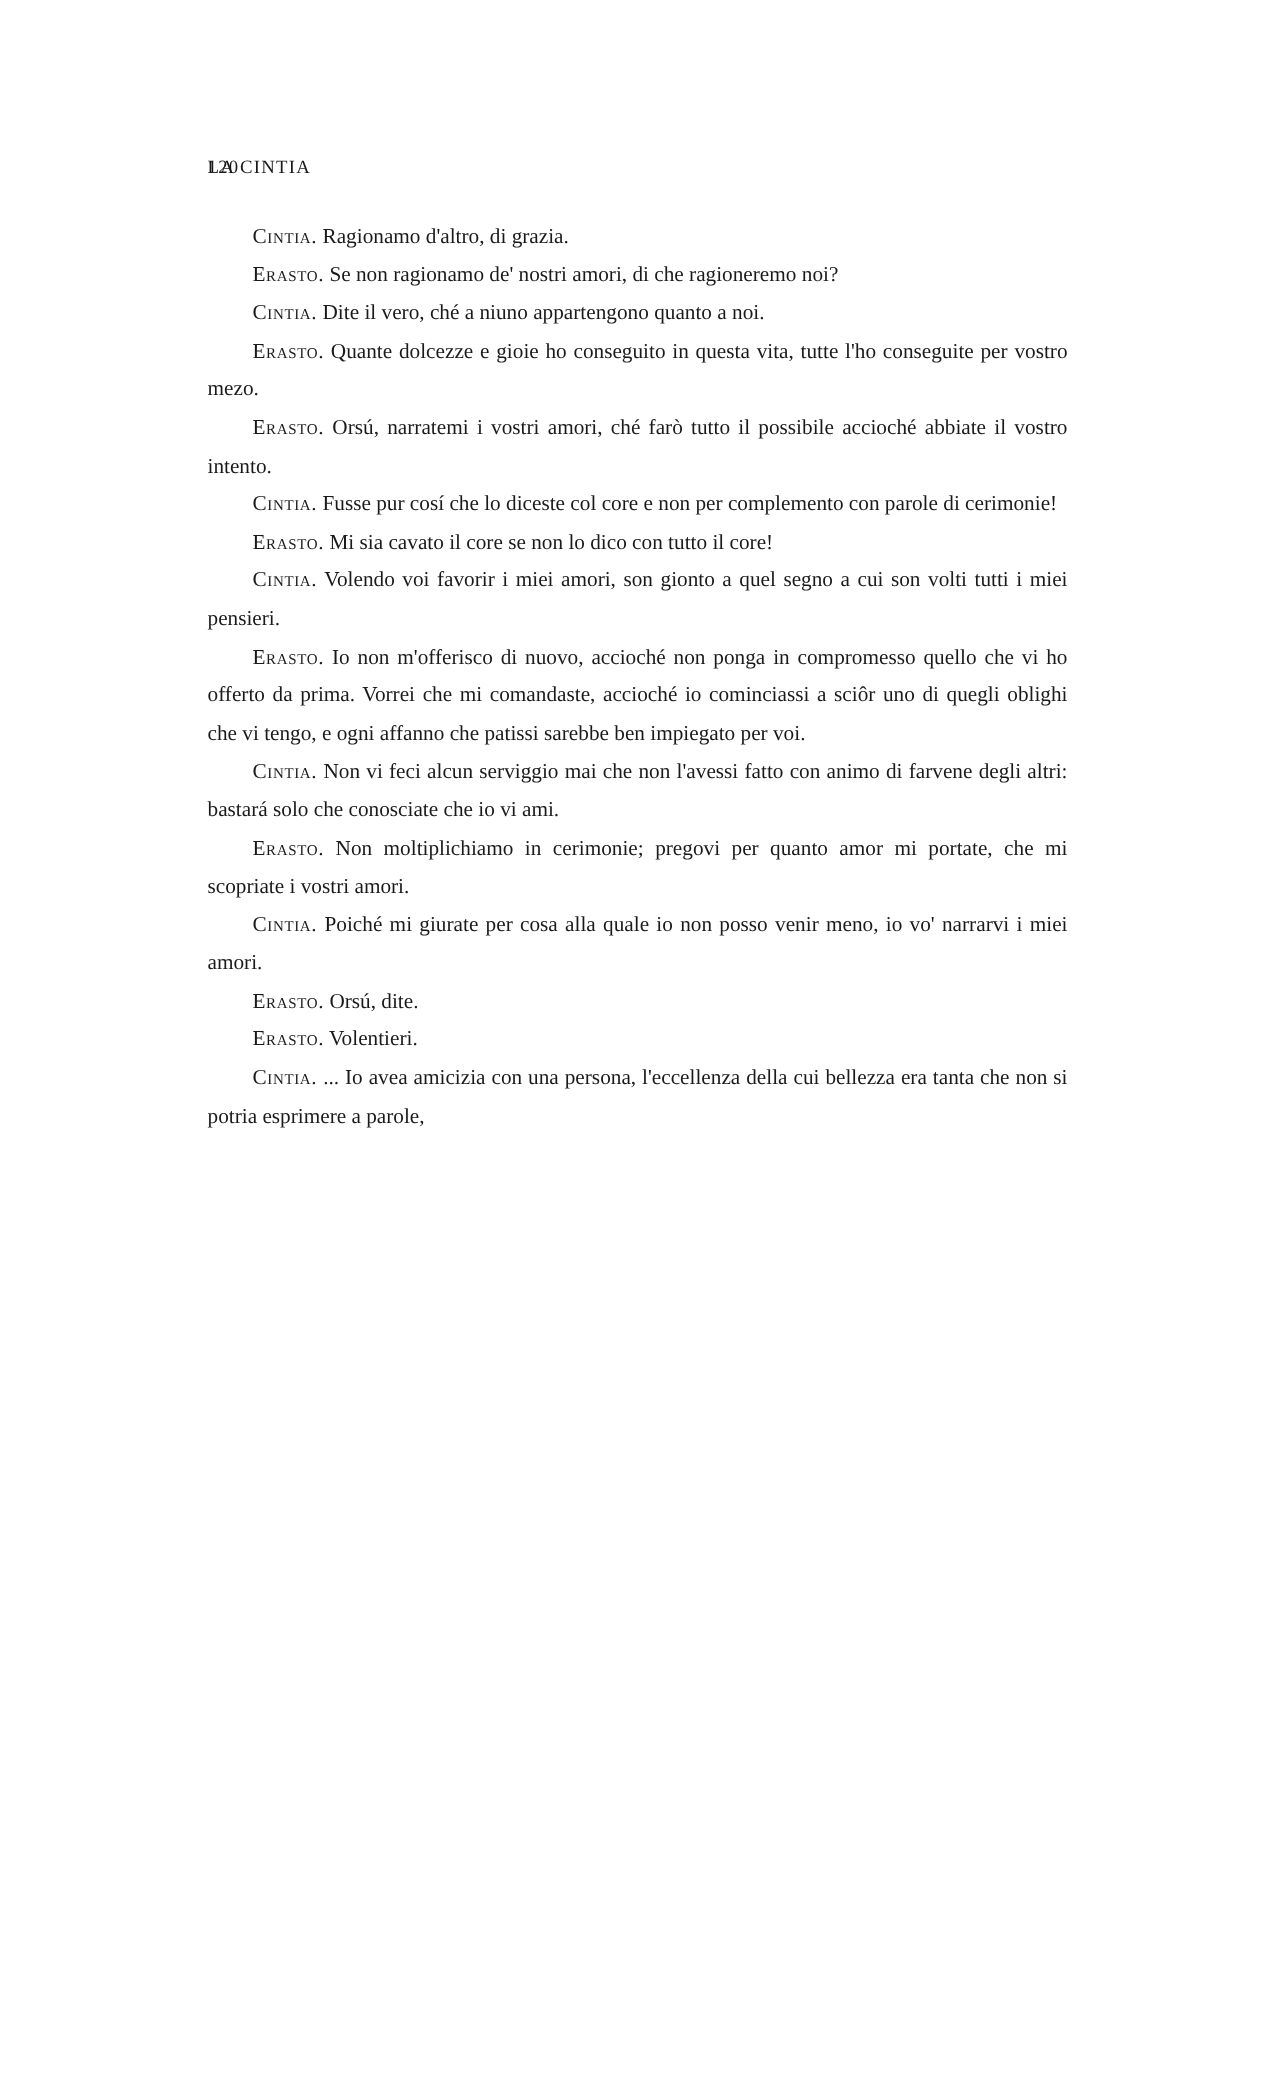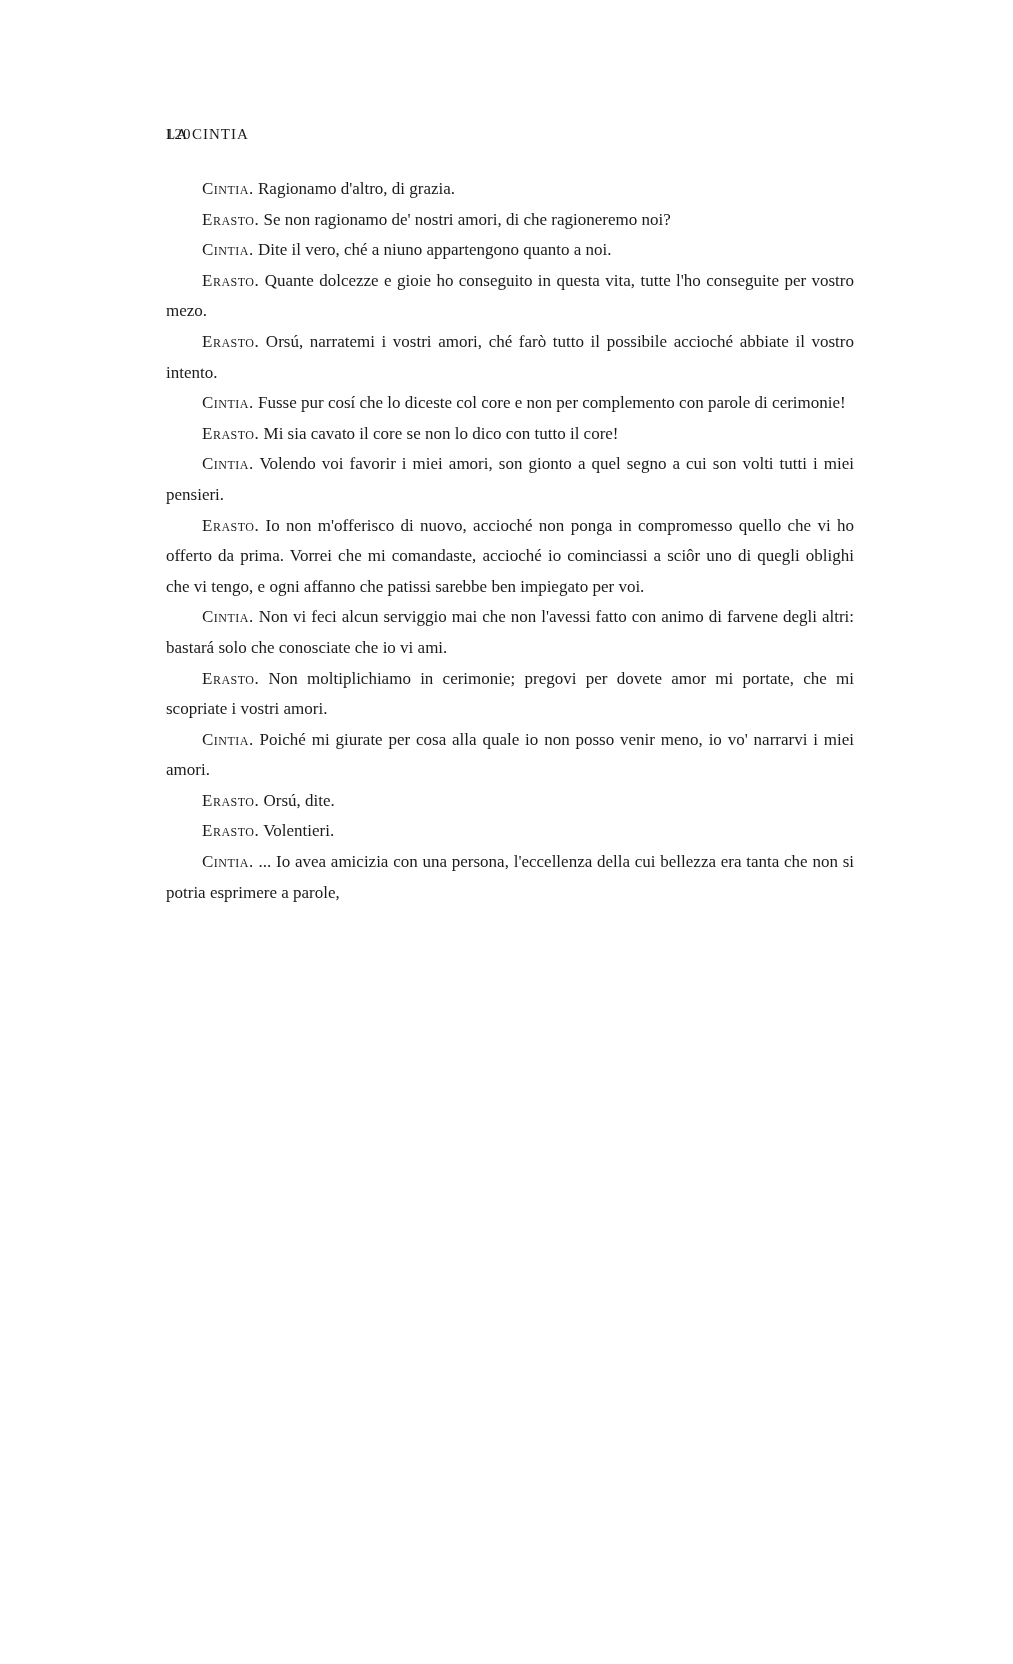--- a/index.html
+++ b/index.html
@@ -26,18 +26,18 @@
   <p class="para"><span class="speaker">Cintia.</span><span> Ragionamo d'altro, di grazia.</span></p>
   <p class="para"><span class="speaker">Erasto.</span><span> Se non ragionamo de' nostri amori, di che ragioneremo noi?</span></p>
   <p class="para"><span class="speaker">Cintia.</span><span> Dite il vero, ché a niuno appartengono quanto a noi.</span></p>
   <p class="para"><span class="speaker">Erasto.</span><span> Quante dolcezze e gioie ho conseguito in questa vita, tutte l'ho conseguite per vostro mezo.</span></p>
   <p class="para"><span class="speaker">Erasto.</span><span> Orsú, narratemi i vostri amori, ché farò tutto il possibile accioché abbiate il vostro intento.</span></p>
   <p class="para"><span class="speaker">Cintia.</span><span> Fusse pur cosí che lo diceste col core e non per complemento con parole di cerimonie!</span></p>
   <p class="para"><span class="speaker">Erasto.</span><span> Mi sia cavato il core se non lo dico con tutto il core!</span></p>
   <p class="para"><span class="speaker">Cintia.</span><span> Volendo voi favorir i miei amori, son gionto a quel segno a cui son volti tutti i miei pensieri.</span></p>
   <p class="para"><span class="speaker">Erasto.</span><span> Io non m'offerisco di nuovo, accioché non ponga in compromesso quello che vi ho offerto da prima. Vorrei che mi comandaste, accioché io cominciassi a sciôr uno di quegli oblighi che vi tengo, e ogni affanno che patissi sarebbe ben impiegato per voi.</span></p>
   <p class="para"><span class="speaker">Cintia.</span><span> Non vi feci alcun serviggio mai che non l'avessi fatto con animo di farvene degli altri: bastará solo che conosciate che io vi ami.</span></p>
-  <p class="para"><span class="speaker">Erasto.</span><span> Non moltiplichiamo in cerimonie; pregovi per dovete amor mi portate, che mi scopriate i vostri amori.</span></p>
+  <p class="para"><span class="speaker">Erasto.</span><span> Non moltiplichiamo in cerimonie; pregovi per quanto amor mi portate, che mi scopriate i vostri amori.</span></p>
   <p class="para"><span class="speaker">Cintia.</span><span> Poiché mi giurate per cosa alla quale io non posso venir meno, io vo' narrarvi i miei amori.</span></p>
   <p class="para"><span class="speaker">Erasto.</span><span> Orsú, dite.</span></p>
   <p class="para"><span class="speaker">Erasto.</span><span> Volentieri.</span></p>
   <p class="para"><span class="speaker">Cintia.</span><span> ... Io avea amicizia con una persona, l'eccellenza della cui bellezza era tanta che non si potria esprimere a parole,</span></p>
 </div>
 
 </body></html>

